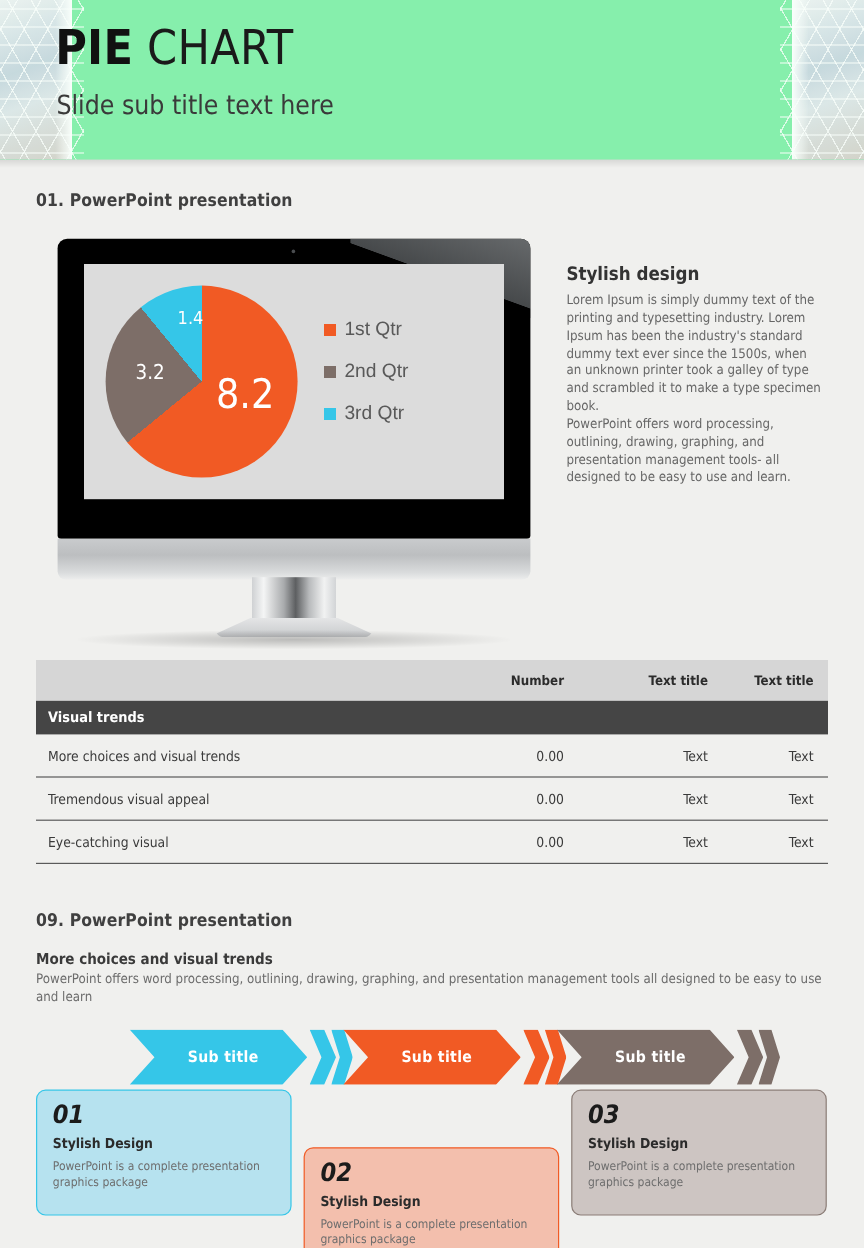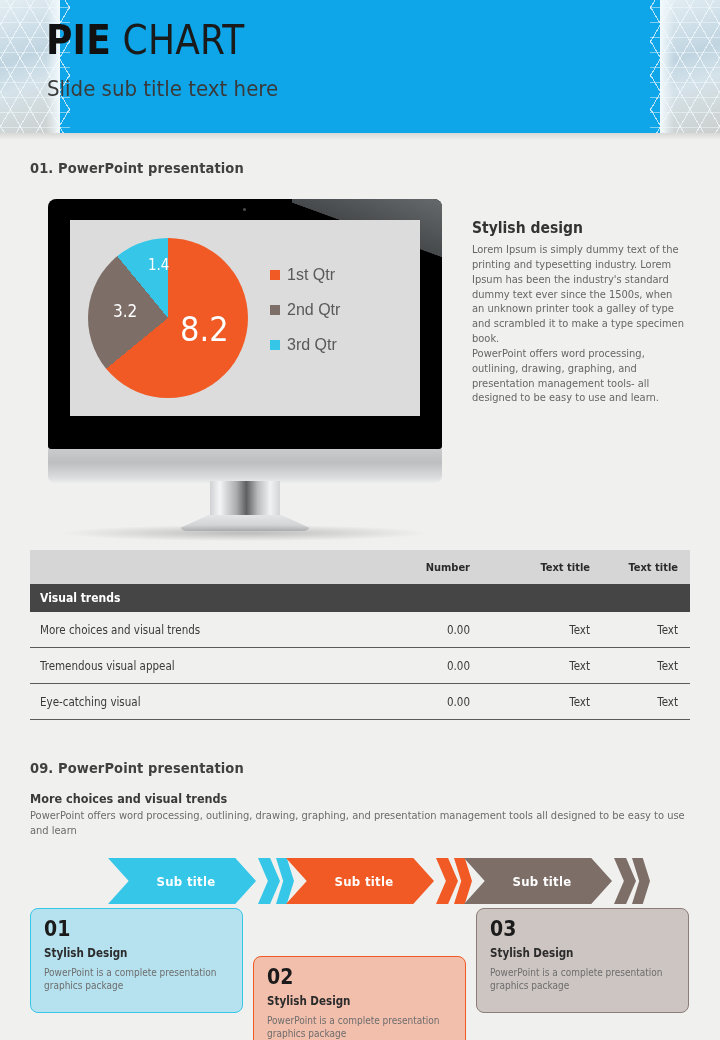--- a/index.html
+++ b/index.html
@@ -8,21 +8,21 @@
     background:#f0f0ee;
     font-family:"DejaVu Sans Condensed","Liberation Sans",sans-serif;
     position:relative;
     overflow:hidden;
     -webkit-font-smoothing:antialiased;
   }
 
   
   .header{
     position:absolute; left:0; top:0; width:720px; height:133px;
-    background:#0ea5e9;
+    background:#86efac;
     overflow:hidden;
   }
   .hdr-tex{
     position:absolute; top:0; height:133px; width:60px;
     background:
       linear-gradient(160deg, rgba(255,255,255,.55) 0%, rgba(176,200,216,.45) 42%,
                       rgba(225,232,236,.6) 62%, rgba(206,190,175,.5) 100%),
       #dfe4e7;
     opacity:.95;
   }
@@ -175,21 +175,21 @@
     clip-path:polygon(0% 0%, 60% 0%, 100% 50%, 60% 100%, 0% 100%, 40% 50%);
   }
 
   
   .cards{ position:absolute; left:30px; top:908px; width:660px; height:105px; }
   .card{
     position:absolute; top:0; width:213px; height:105px;
     border-radius:8px; border:1.5px solid #999;
     padding:10px 13px 0 13px;
   }
-  .card .num{ font-size:21px; font-weight:700; color:#1b1b1b; line-height:1; }
+  .card .num{ font-size:21px; font-weight:700; color:#1b1b1b; line-height:1;font-style:italic; }
   .card .ttl{ font-size:11.5px; font-weight:700; color:#2b2b2b; margin-top:8px; line-height:1; }
   .card .bdy{ font-size:10px; color:#6d6d6d; margin-top:6px; line-height:1.35; }
   #card0{ left:0; }
   #card1{ left:223px; }
   #card2{ left:446px; }
 </style>
 </head>
 <body>
 
 <div class="header">

